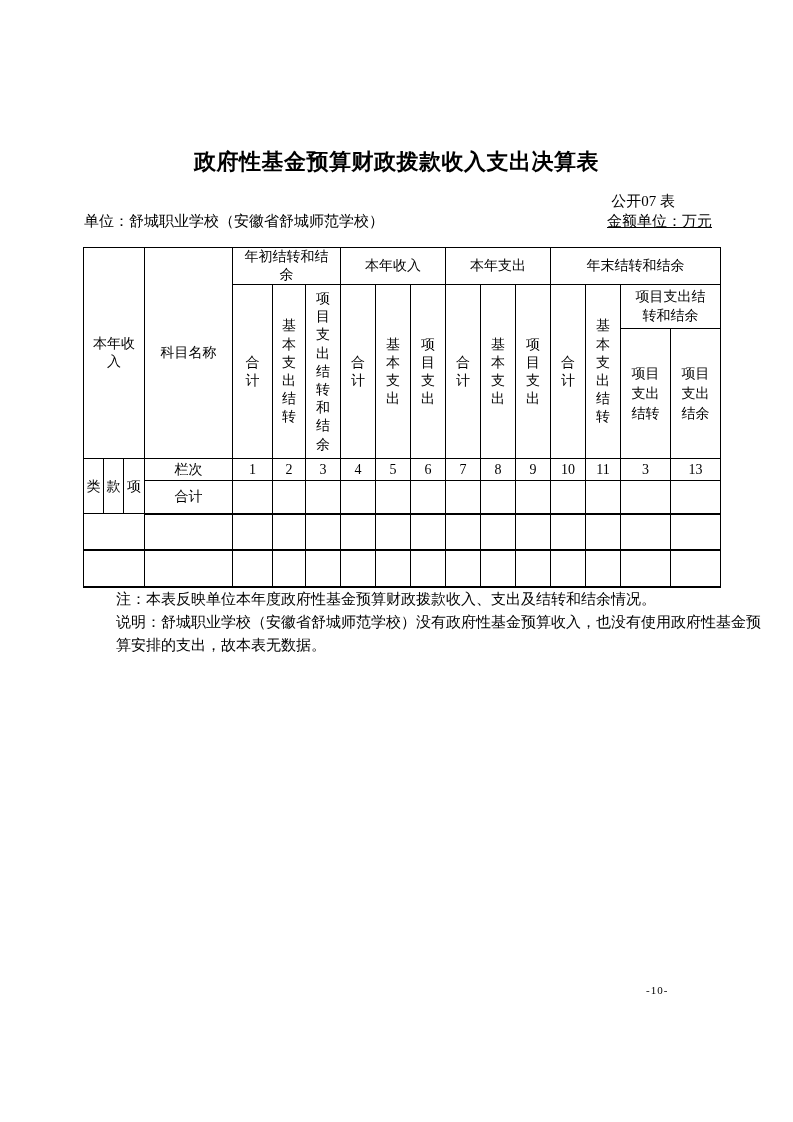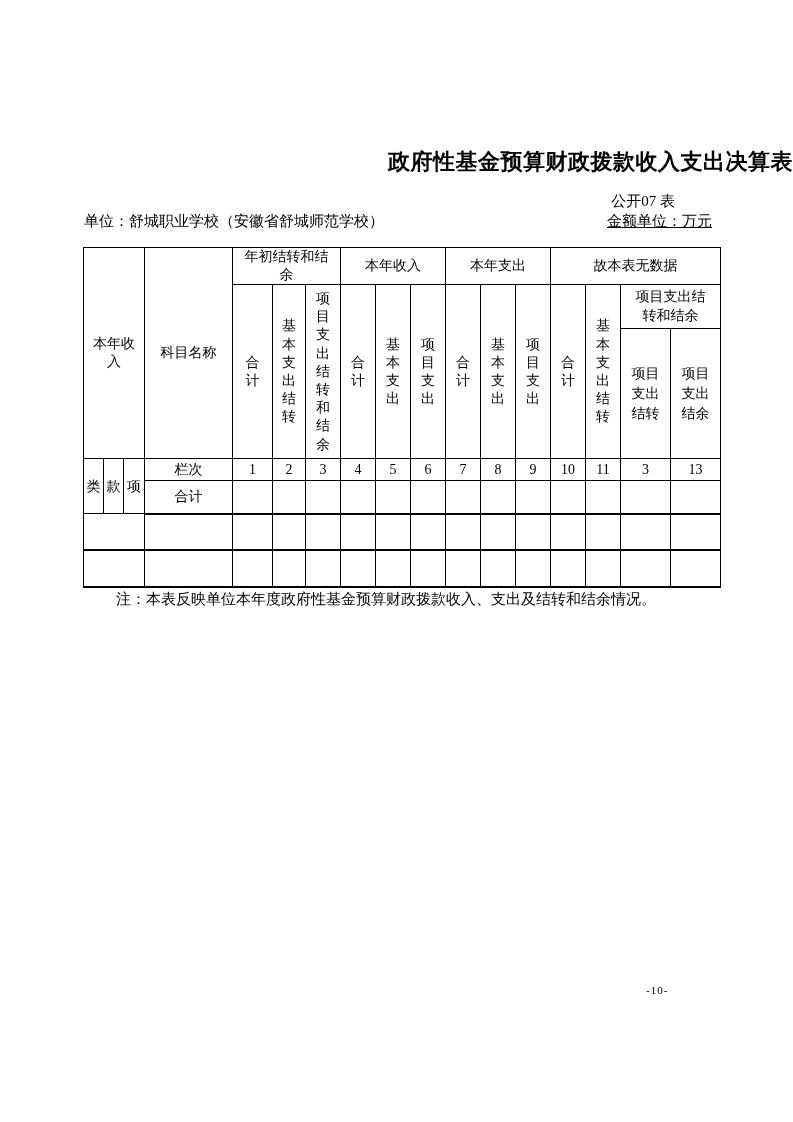--- a/index.html
+++ b/index.html
@@ -3,21 +3,21 @@
 <meta charset="utf-8">
 <style>
   html,body{margin:0;padding:0;}
   body{
     width:793px;height:1122px;background:#ffffff;color:#000;
     font-family:"Liberation Serif", serif;
     position:relative;overflow:hidden;
   }
   .title{
     position:absolute;top:147px;left:0;width:793px;
-    text-align:right;font-size:22px;font-weight:700;
+    text-align:center;font-size:22px;font-weight:700;
     font-family:"Liberation Sans", sans-serif;
     letter-spacing:0.5px;
   }
   .pubno{
     position:absolute;top:192px;left:66px;width:637px;
     text-align:right;font-size:15px;
     box-sizing:border-box;padding-right:28px;
   }
   .meta{
     position:absolute;top:212px;left:84px;width:636px;
@@ -94,21 +94,21 @@
       <col style="width:50px">
   </colgroup>
 
   <tbody>
       <tr class="r-group">
     <th colspan="3" rowspan="3"><span class="wrap35">本年收入</span></th>
     <th rowspan="3">科目名称</th>
     <th colspan="3"><span class="wrap65">年初结转和结余</span></th>
     <th colspan="3">本年收入</th>
     <th colspan="3">本年支出</th>
-    <th colspan="4">故本表无数据</th>
+    <th colspan="4">年末结转和结余</th>
   </tr>
 
   <tr class="r-sub1">
     <th rowspan="2"><span class="vtext">合计</span></th>
     <th rowspan="2"><span class="vtext">基本支出结转</span></th>
     <th rowspan="2"><span class="vtext">项目支出结转和结余</span></th>
     <th rowspan="2"><span class="vtext">合计</span></th>
     <th rowspan="2"><span class="vtext">基本支出</span></th>
     <th rowspan="2"><span class="vtext">项目支出</span></th>
     <th rowspan="2"><span class="vtext">合计</span></th>
@@ -194,15 +194,16 @@
     <td></td>
     <td></td>
     <td></td>
     <td></td>
   </tr>
 </tbody>
   </table>
 
 <div class="notes">
   <p>注：本表反映单位本年度政府性基金预算财政拨款收入、支出及结转和结余情况。</p>
+  <p>说明：舒城职业学校（安徽省舒城师范学校）没有政府性基金预算收入，也没有使用政府性基金预算安排的支出，故本表无数据。</p>
 </div>
 
 <div class="pageno">-10-</div>
 
 </body></html>

